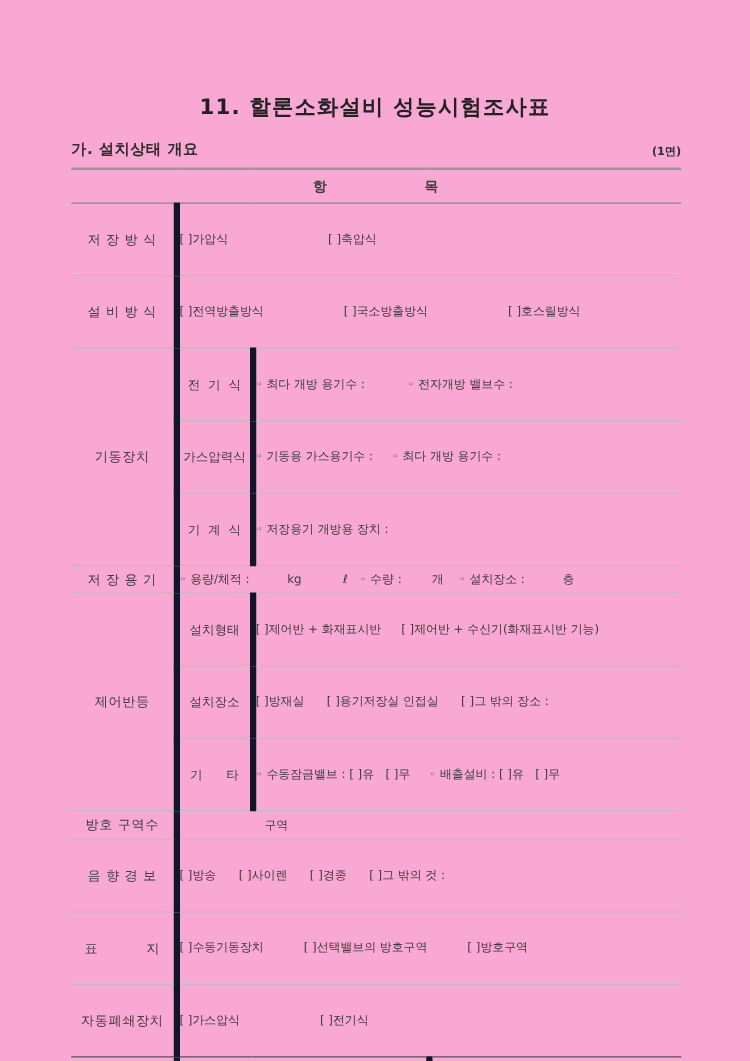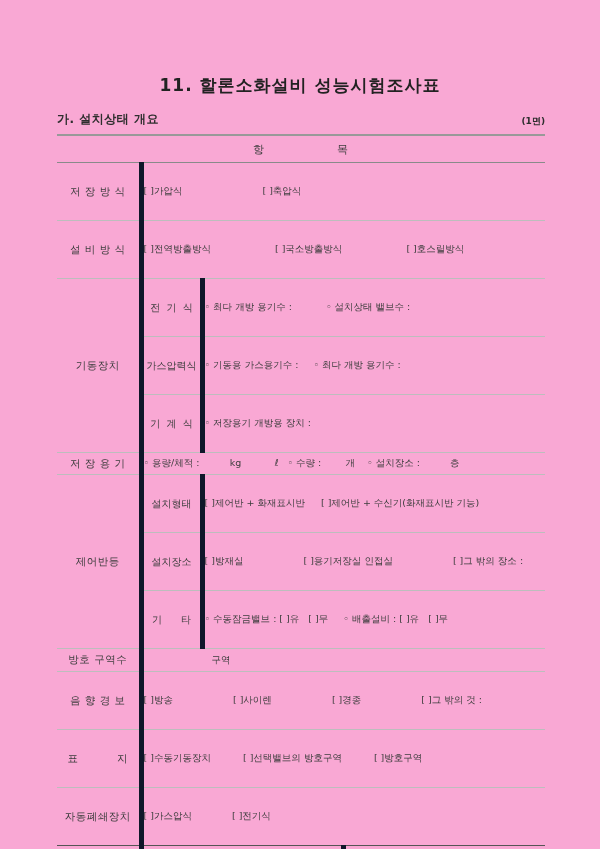--- a/index.html
+++ b/index.html
@@ -55,34 +55,35 @@
     white-space:pre;
     overflow:hidden;
   }
   td.br{border-right:5px solid #0f172a;}
   tr.hdr td{
     text-align:center;
     font-size:11px;
     letter-spacing:1px;
     border-bottom:1px solid #8a8a8a;
     height:26px;
+    font-weight:bold;
   }
   td.lbl{
     text-align:center;
     font-size:10.5px;
     letter-spacing:0.5px;
   }
   td.sub{
     text-align:center;
     font-size:10px;
   }
   td.cnt{padding-left:0;}
   .items{display:flex;align-items:center;white-space:pre;}
   .g16{gap:16px}.g30{gap:15px}.g32{gap:32px}.g34{gap:34px}
-  .g38{gap:60px}.g40{gap:40px}.g64{gap:64px}.g80{gap:80px}
+  .g38{gap:18px}.g40{gap:64px}.g64{gap:64px}.g80{gap:80px}
   td.bbd{border-bottom:1.5px solid #555;}
   td.zone{padding-left:68px;}
   
   td.op-col{
     vertical-align:top;
     padding:2px 4px 0 4px;
     white-space:normal;
   }
   .op-header{
     text-align:center;
@@ -137,21 +138,21 @@
         </div>
       </td>
     </tr>
 
     <tr style="height:25px">
       <td class="lbl br" rowspan="3">기동장치</td>
       <td class="sub br">전  기  식</td>
       <td class="cnt" colspan="2">
         <div class="items g34">
           <span>◦ 최다 개방 용기수 :</span>
-          <span>◦ 설치상태 밸브수 :</span>
+          <span>◦ 전자개방 밸브수 :</span>
         </div>
       </td>
     </tr>
     <tr style="height:25px">
       <td class="sub br">가스압력식</td>
       <td class="cnt" colspan="2">
         <div class="items g30">
           <span>◦ 기동용 가스용기수 :</span>
           <span>◦ 최다 개방 용기수 :</span>
         </div>

